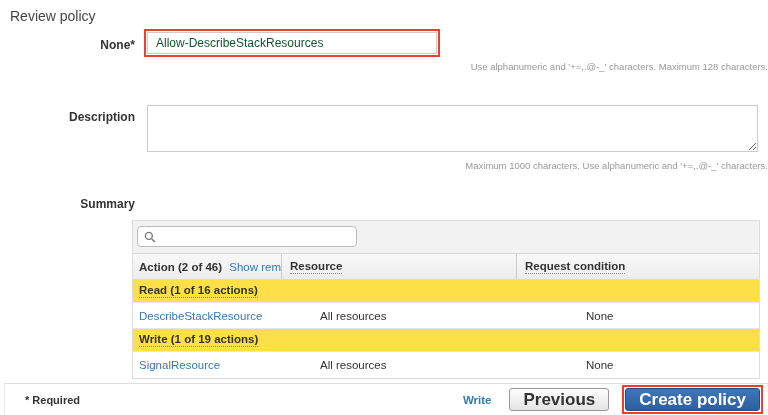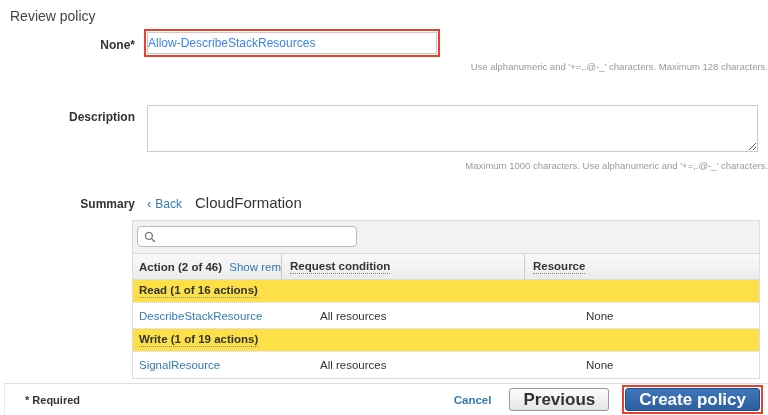--- a/index.html
+++ b/index.html
@@ -34,23 +34,23 @@
   .annotation-box {
     display: inline-block;
     border: 2px solid #ee3f2d;
     padding: 1px;
     background: transparent;
   }
   .name-input {
     width: 290px;
     height: 22px;
     border: 1px solid #ccc;
-    padding: 0 0;
-    font-size: 12px;
-    color: #3b82f6;
+    padding: 0 8px;
+    font-size: 12px;
+    color: #14532d;
     font-family: "Liberation Sans", sans-serif;
     outline: none;
   }
   .hint {
     margin: 4px 0 0 3px;
     font-size: 9.5px;
     color: #999;
     text-align: right;
   }
   .row-desc { margin-top: 33px; }
@@ -226,46 +226,42 @@
 <div class="form-row row-desc">
   <div class="form-label">Description</div>
   <div>
     <textarea class="desc-textarea" style=""></textarea>
     <div class="hint">Maximum 1000 characters. Use alphanumeric and '+=,.@-_' characters.</div>
   </div>
 </div>
 
 <div class="form-row row-summary">
   <div class="form-label">Summary</div>
-  <div class="summary-head">
-    <a class="back-link"><span class="back-chevron">‹</span><span>Back</span></a>
-    <span class="service-name">CloudFormation</span>
-  </div>
 </div>
 
 <div class="policy-table">
   <div class="filter-bar">
     <div class="filter-input-wrap">
       <svg width="12" height="12" viewBox="0 0 16 16">
         <circle cx="6.5" cy="6.5" r="4.6" fill="none" stroke="#777" stroke-width="1.8"></circle>
         <line x1="10.2" y1="10.2" x2="14.6" y2="14.6" stroke="#777" stroke-width="1.8"></line>
       </svg>
     </div>
   </div>
 
   <div class="thead">
     <div class="th col-action">
       <span>Action (2 of 46)</span>
       <a class="header-link">Show remaining 44</a>
     </div>
+    <div class="th col-resource">
+      <span class="dotted">Resource</span>
+    </div>
     <div class="th col-condition">
       <span class="dotted">Request condition</span>
-    </div>
-    <div class="th col-resource">
-      <span class="dotted">Resource</span>
     </div>
   </div>
 
   <div class="group-row">
     <span class="dotted">Read (1 of 16 actions)</span>
   </div>
   <div class="data-row">
     <div class="td col-action"><a class="action-link">DescribeStackResource</a></div>
     <div class="td col-resource">All resources</div>
     <div class="td col-condition">None</div>
@@ -277,17 +273,17 @@
   <div class="data-row" style="border-bottom:none;">
     <div class="td col-action"><a class="action-link">SignalResource</a></div>
     <div class="td col-resource">All resources</div>
     <div class="td col-condition">None</div>
   </div>
 </div>
 
 <div class="footer">
   <span class="required-note">* Required</span>
   <div class="footer-actions">
-    <a class="cancel-link">Cancel</a>
+    <a class="cancel-link">Write</a>
     <button class="btn btn-secondary">Previous</button>
     <span class="annotation-box-btn"><button class="btn btn-primary">Create policy</button></span>
   </div>
 </div>
 
 </body></html>

